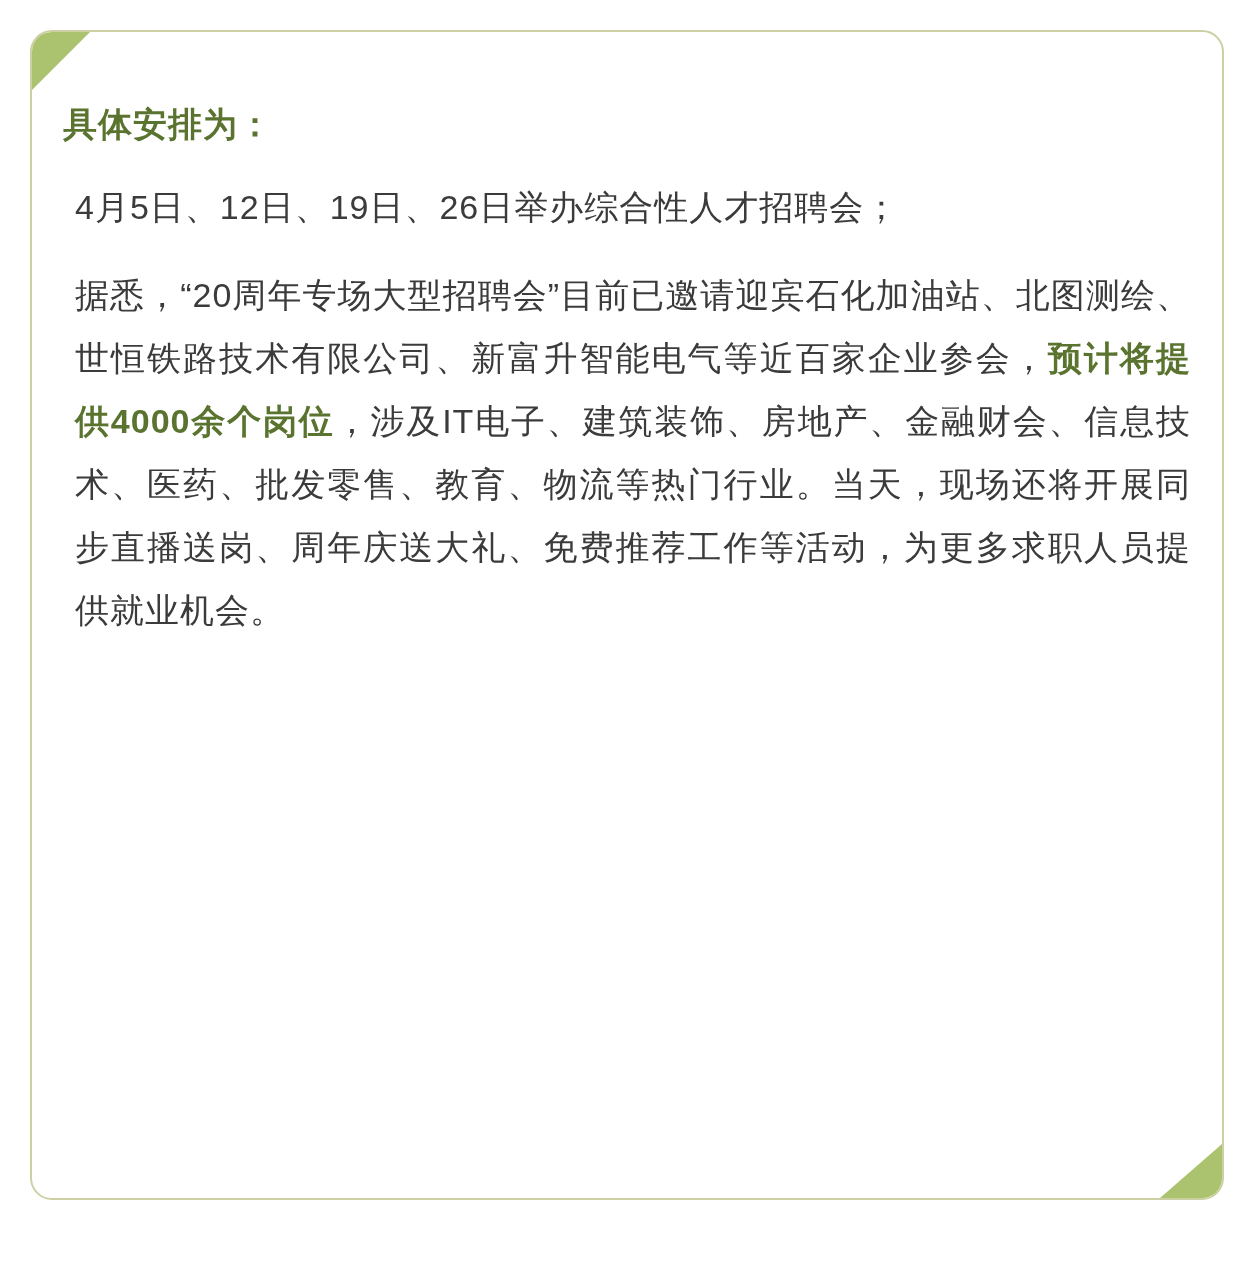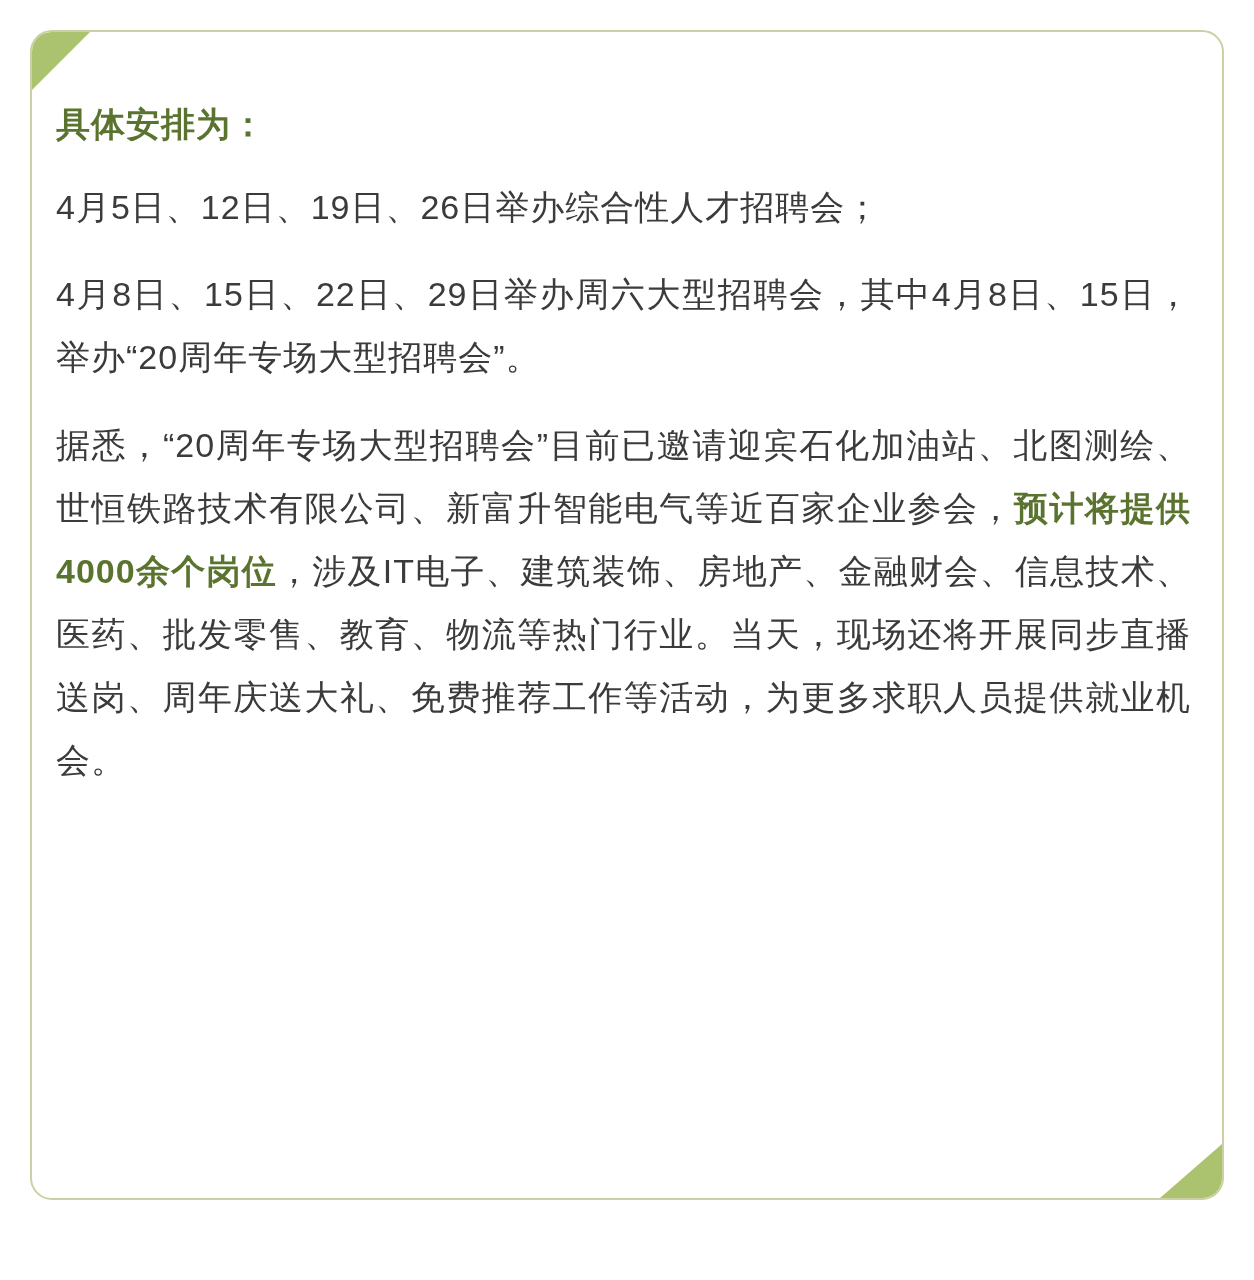--- a/index.html
+++ b/index.html
@@ -22,21 +22,21 @@
     background:var(--page-bg);
   }
   .card{
     position:absolute;
     left:30px;top:30px;right:30px;bottom:80px;
     background:var(--card-bg);
     border:2px solid var(--card-border);
     border-radius:22px;
     overflow:hidden;
     box-sizing:border-box;
-    padding:61px 31px 0 24px;
+    padding:61px 31px 0 31px;
   }
   .corner-tl{
     position:absolute;top:0;left:0;
     width:58px;height:58px;
     background:var(--corner);
     clip-path:polygon(0 0,100% 0,0 100%);
   }
   .corner-br{
     position:absolute;right:0;bottom:0;
     width:62px;height:54px;
@@ -45,21 +45,21 @@
   }
   .heading{
     margin:0 0 20px 0;
     font-size:34px;
     line-height:63px;
     font-weight:700;
     color:var(--accent);
     letter-spacing:1px;
   }
   .para{
-    margin:0 0 24px 0;
+    margin:0 0 24px 12px;
     font-size:34px;
     line-height:63px;
     color:var(--body-text);
     text-align:justify;
     letter-spacing:1px;
   }
   .sec{
     margin-top:25px;
   }
   .accent{
@@ -74,19 +74,18 @@
   <section class="card">
 
     <div class="corner-tl"></div>
     <div class="corner-br"></div>
 
     <h2 class="heading">具体安排为：</h2>
 
     <p class="para"><span>4月5日、12日、19日、26日举办综合性人才招聘会；</span></p>
 
 
-    <p class="para"><span>4月8日、15日、22日、29日举办周六大型招聘会，其中4月8日、15日，举办“20周年专场大型招聘会”。</span></p>
 
     <p class="para sec"><span>据悉，“20周年专场大型招聘会”目前已邀请迎宾石化加油站、北图测绘、世恒铁路技术有限公司、新富升智能电气等近百家企业参会，</span><span class="accent">预计将提供4000余个岗位</span><span>，涉及IT电子、建筑装饰、房地产、金融财会、信息技术、医药、批发零售、教育、物流等热门行业。当天，现场还将开展同步直播送岗、周年庆送大礼、免费推荐工作等活动，为更多求职人员提供就业机会。</span></p>
 
 
   </section>
 </div>
 
 </body></html>

